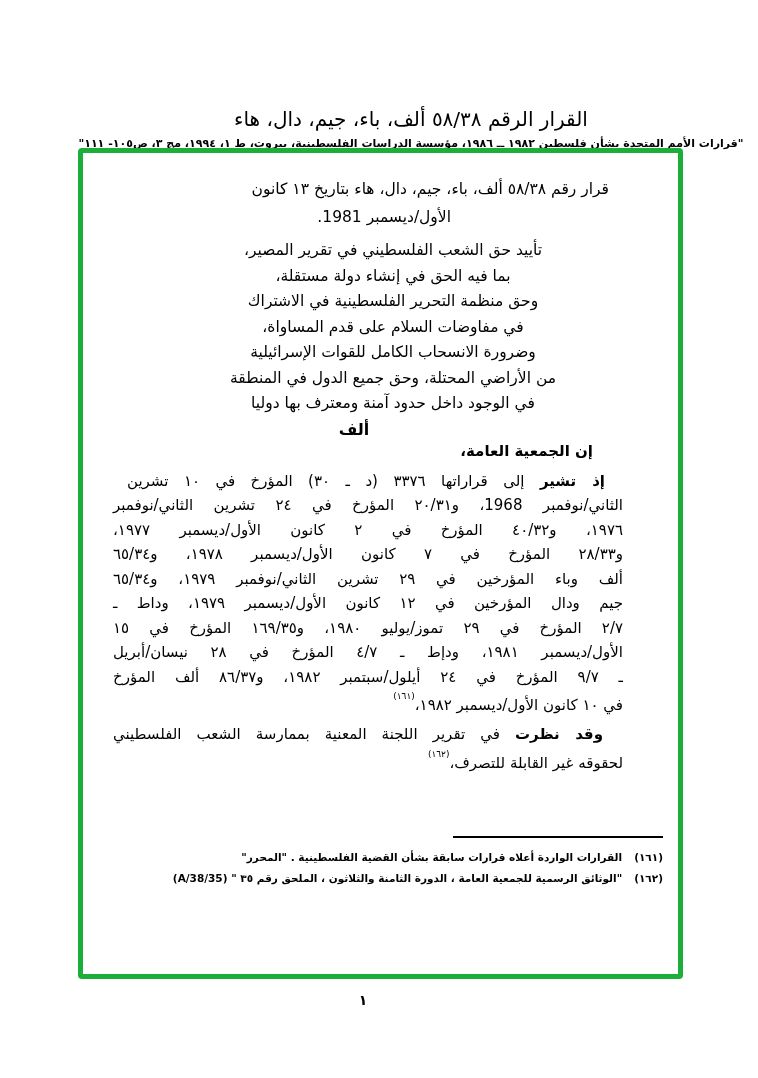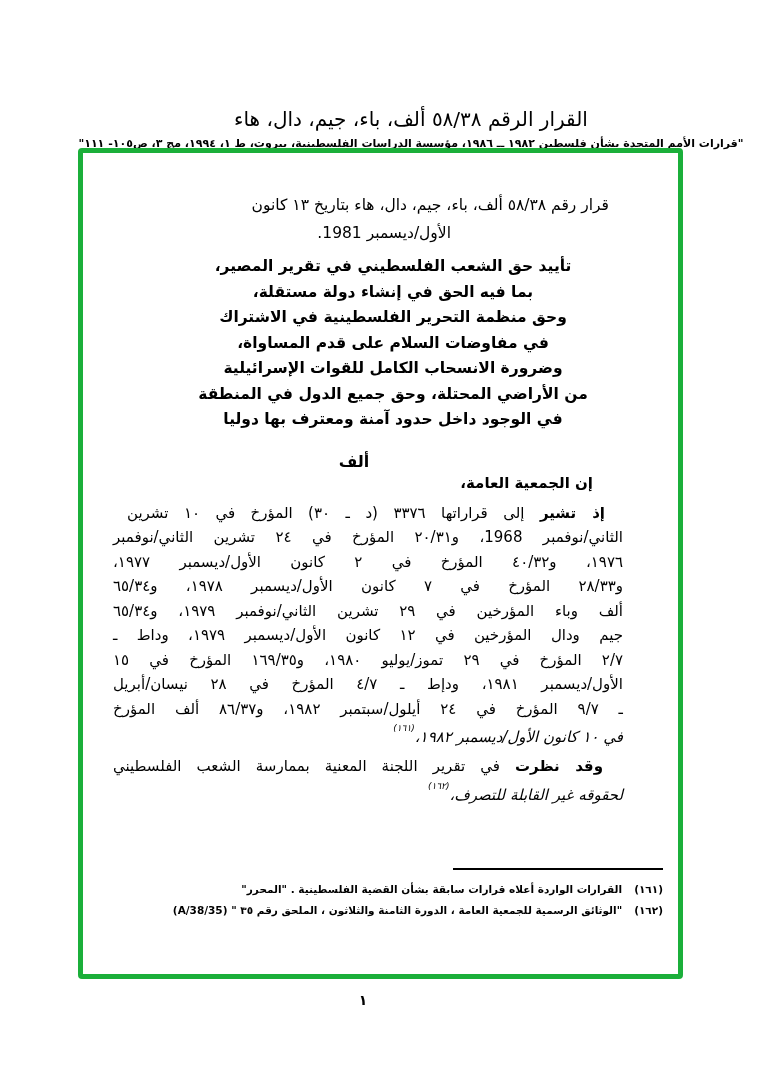--- a/index.html
+++ b/index.html
@@ -13,32 +13,32 @@
   .doc-source{font-size:11px;font-weight:bold;line-height:14px;margin-top:7px;}
 
   
   .box{
     position:absolute;left:78px;top:148px;width:605px;height:831px;
     box-sizing:border-box;border:5px solid #1BAF3A;border-radius:4px;background:#fff;
   }
   .content{direction:rtl;padding:22px 55px 0 30px;font-size:15px;}
 
   .citation{font-size:15.5px;line-height:28px;}
-  .citation-l1{text-align:right;margin-right:14px;margin-top:16px;}
+  .citation-l1{text-align:right;margin-right:14px;}
   .citation-l2{text-align:right;margin-right:172px;}
 
-  .preamble{margin-top:7px;margin-left:50px;text-align:center;font-weight:bold;
+  .preamble{margin-top:7px;margin-left:50px;text-align:center;font-weight:normal;
             font-size:15.5px;line-height:25.5px;}
-  .alef{margin-top:18px;margin-right:28px;text-align:center;font-weight:bold;font-size:16px;line-height:22px;}
+  .alef{margin-top:2px;margin-right:28px;text-align:center;font-weight:bold;font-size:16px;line-height:22px;}
   .salutation{margin-top:0;margin-right:30px;text-align:right;font-weight:bold;font-size:15px;line-height:20px;}
 
   .recalls{margin-top:8px;line-height:24.5px;}
   .jline{text-align:justify;text-align-last:justify;}
   .recalls .first{margin-right:18px;margin-left:14px;}
-  .lastline{text-align:right;text-align-last:right;font-style:italic;}
+  .lastline{text-align:right;text-align-last:right;}
 
   .para2{margin-top:4px;line-height:25px;}
   .para2 .first{margin-right:20px;}
 
   sup{font-size:9px;position:relative;top:-5px;font-weight:normal;}
 
   .footnotes{margin-top:60px;margin-right:-40px;direction:rtl;}
   .fnrule{width:210px;height:2px;background:#000;margin:0 0 9px auto;}
   .fn{display:flex;gap:12px;font-size:10.5px;font-weight:bold;line-height:21px;align-items:flex-start;}
   .fn .fn-ref{white-space:nowrap;}

